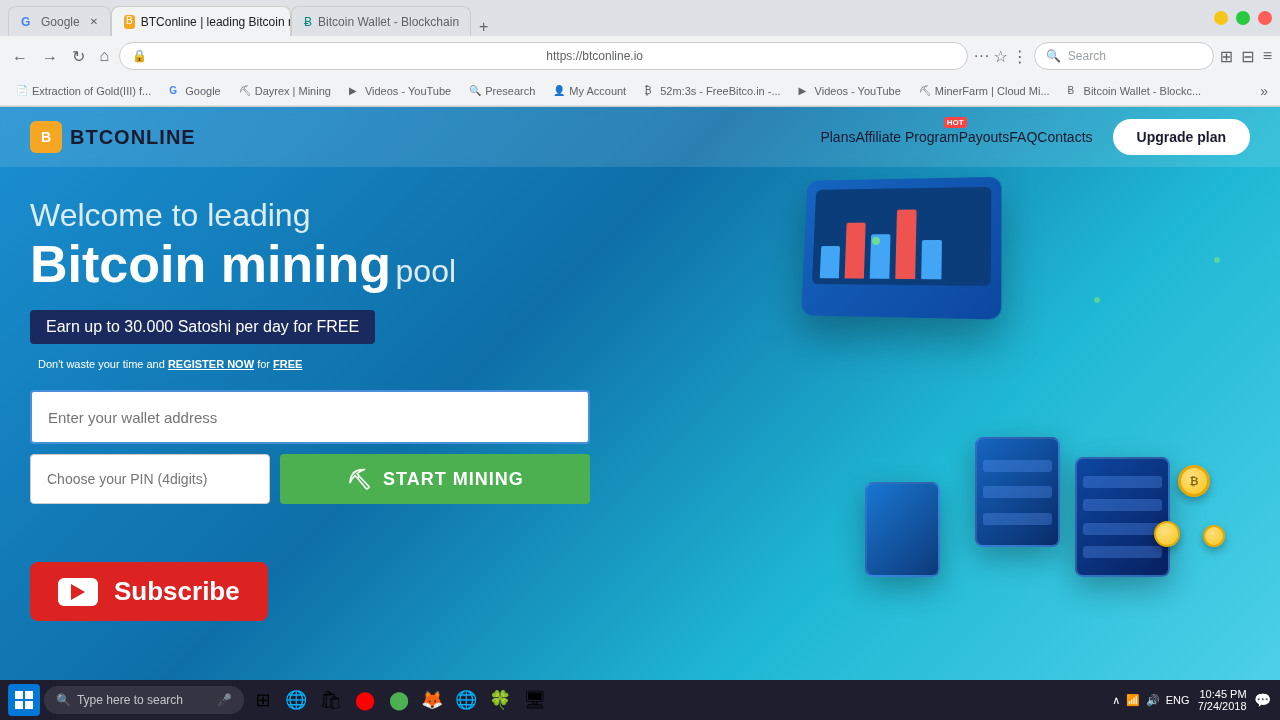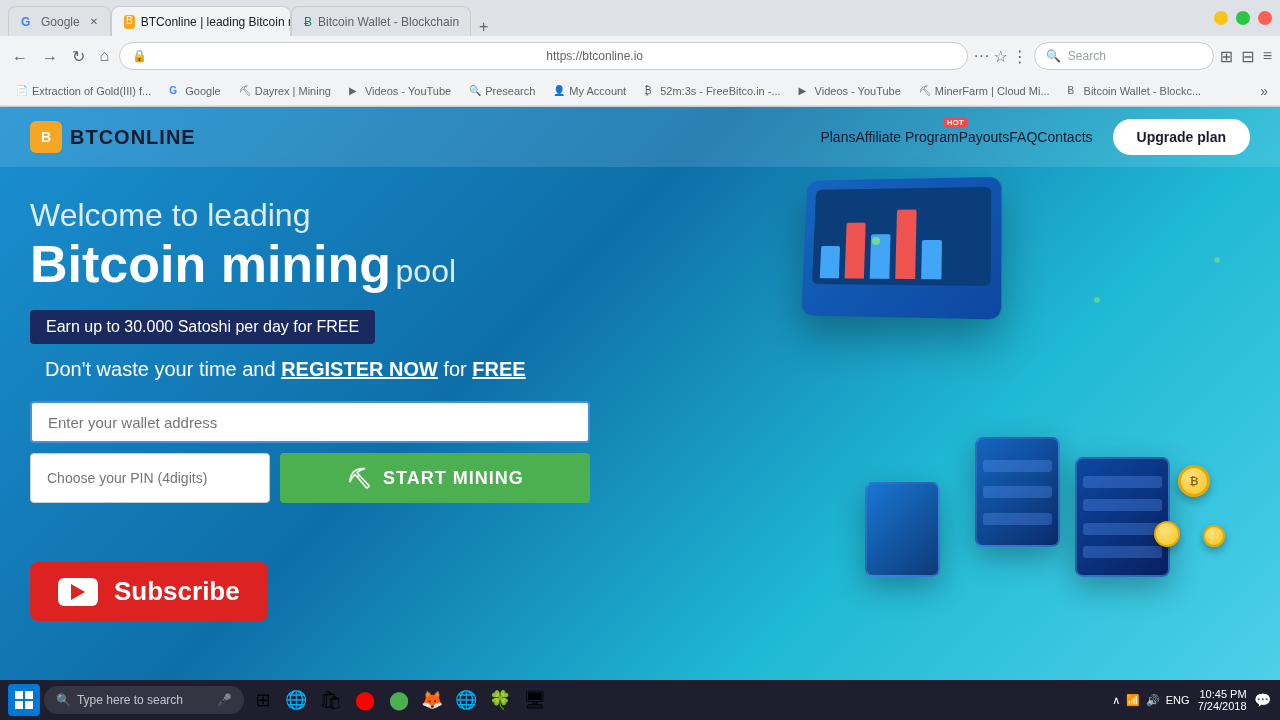--- a/index.html
+++ b/index.html
@@ -93,27 +93,27 @@
 
     
     .hero { padding: 30px 30px 20px; position: relative; z-index: 2; }
     .hero-title-sm { color: rgba(255,255,255,0.85); font-size: 32px; font-weight: 400; }
     .hero-title-lg { color: white; font-size: 52px; font-weight: bold; display: inline; }
     .hero-title-lg-light { color: rgba(255,255,255,0.85); font-size: 32px; font-weight: 300; display: inline; }
     .hero-badge {
       display: inline-block; background: #1a2a5e; color: white; font-size: 16px;
       font-weight: normal; padding: 8px 16px; border-radius: 4px; margin: 16px 0 8px;
     }
-    .hero-cta { color: white; font-size: 20px; margin: 6px 15px 20px; }
+    .hero-cta { color: white; font-size: 11px; margin: 6px 8px 20px; }
     .hero-cta a { color: white; font-weight: bold; text-decoration: underline; }
 
     
     .mining-form { max-width: 560px; }
     .wallet-input {
-      width: 100%; height: 42px; border-radius: 4px; border: 2px solid #4a90d9;
+      width: 100%; height: 54px; border-radius: 4px; border: 2px solid #4a90d9;
       padding: 4px 16px; font-size: 15px; color: #999; background: white; margin-bottom: 10px;
       outline: none;
     }
     .form-row { display: flex; gap: 10px; }
     .pin-input {
       flex: 1; height: 50px; border-radius: 4px; border: 1px solid #ccc;
       padding: 0 16px; font-size: 14px; color: #aaa; background: white; outline: none;
     }
     .start-btn {
       flex: 1.5; height: 50px; background: #4caf50; color: white; border: none;

